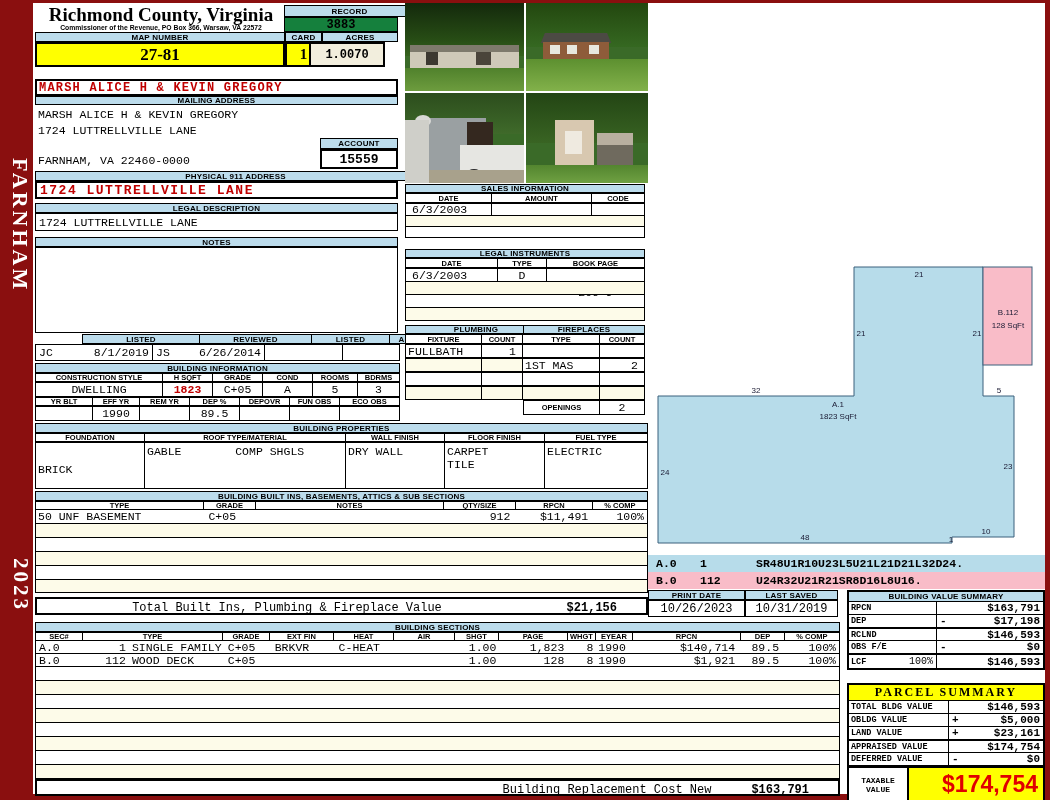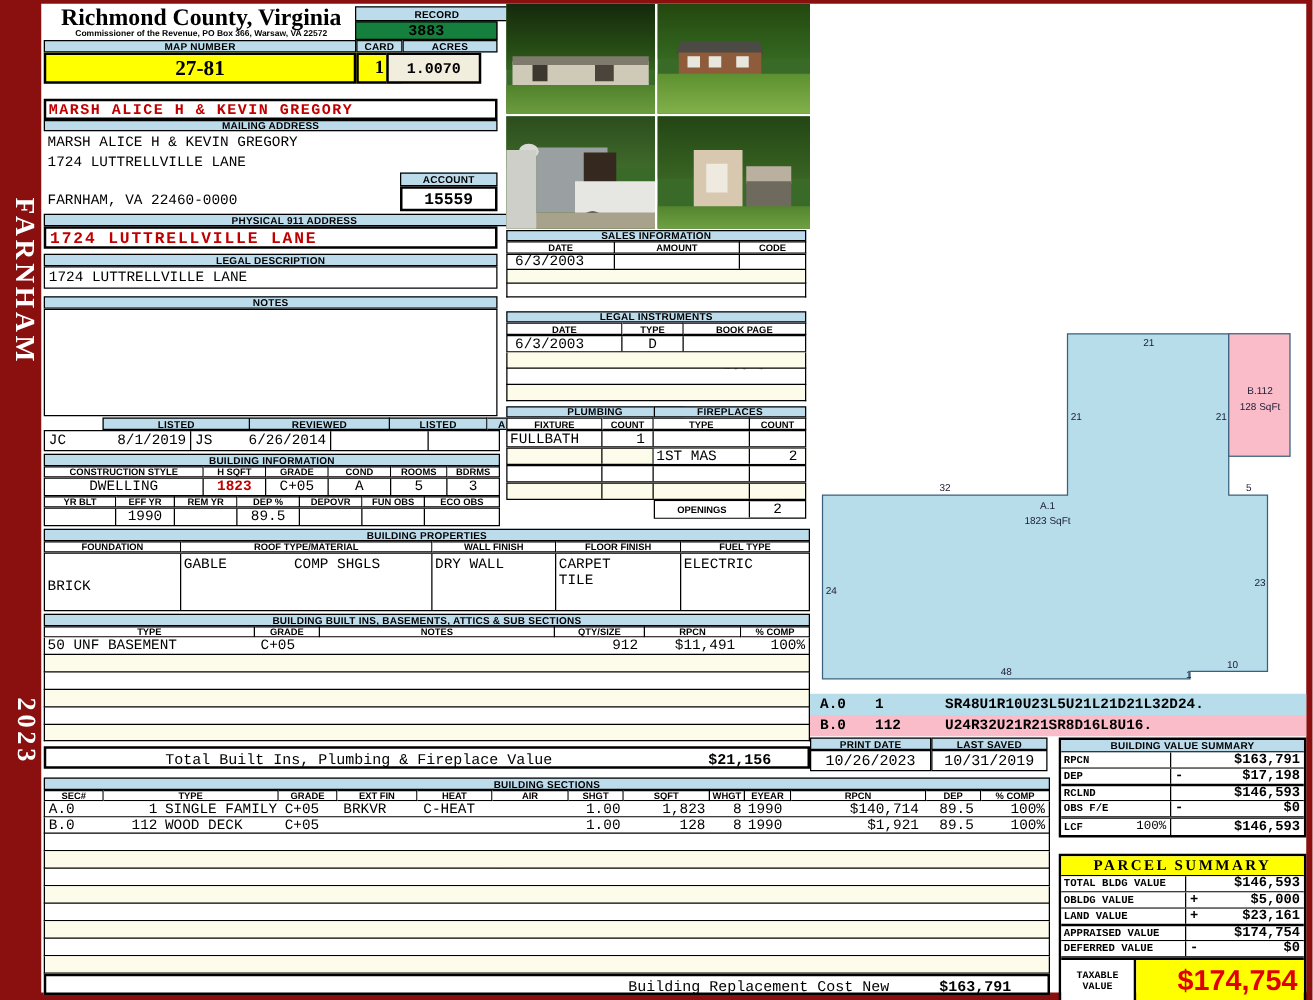--- a/index.html
+++ b/index.html
@@ -187,21 +187,21 @@
 
   <div class="abs bar" style="left:2px; top:619px; width:805px; height:10px;">BUILDING SECTIONS</div>
   <div class="abs noborder-row" style="left:2px; top:629px; width:805px; height:9px;">
     <div class="whdr" style="width:48px;">SEC#</div>
     <div class="whdr" style="width:140px; border-left:none;">TYPE</div>
     <div class="whdr" style="width:47px; border-left:none;">GRADE</div>
     <div class="whdr" style="width:64px; border-left:none;">EXT FIN</div>
     <div class="whdr" style="width:60px; border-left:none;">HEAT</div>
     <div class="whdr" style="width:61px; border-left:none;">AIR</div>
     <div class="whdr" style="width:44px; border-left:none;">SHGT</div>
-    <div class="whdr" style="width:69px; border-left:none;">SQFT</div>
+    <div class="whdr" style="width:69px; border-left:none;">PAGE</div>
     <div class="whdr" style="width:28px; border-left:none;">WHGT</div>
     <div class="whdr" style="width:37px; border-left:none;">EYEAR</div>
     <div class="whdr" style="width:108px; border-left:none;">RPCN</div>
     <div class="whdr" style="width:44px; border-left:none;">DEP</div>
     <div class="whdr" style="width:55px; border-left:none;">% COMP</div>
   </div>
 
   <div class="abs row" style="left:2px; top:638px; width:805px; height:13px; border:none; border-left:1px solid #000; border-right:1px solid #000; border-bottom:1px solid #000;">
     <div class="val" style="width:48px; padding-left:3px; border-right:none;">A.0</div>
     <div style="width:140px; border-right:none;">

